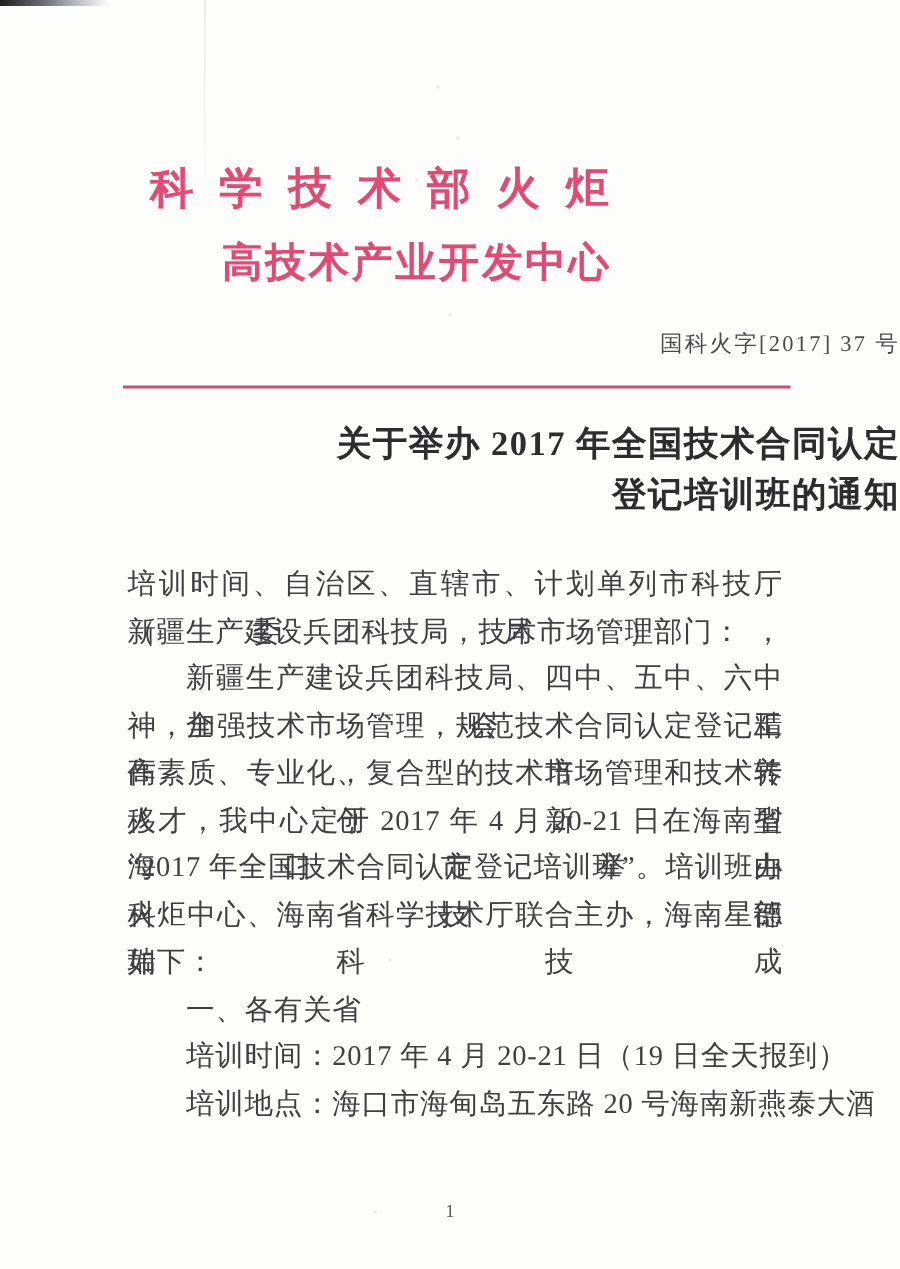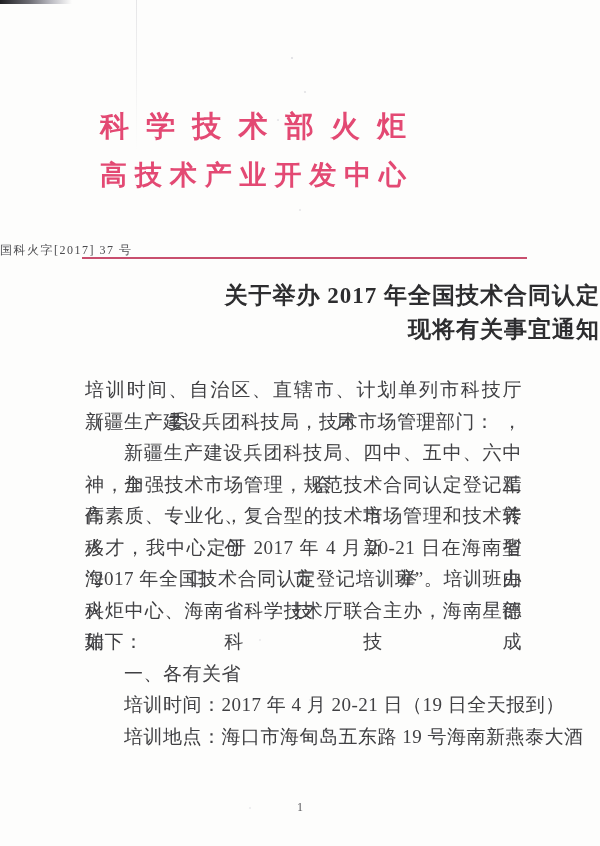--- a/index.html
+++ b/index.html
@@ -48,34 +48,35 @@
     text-align: justify;
     text-align-last: justify;
     margin-bottom: 21px;
   }
   .org-line2 {
     font-size: 27px;
     font-weight: 700;
     line-height: 1;
     text-align: justify;
     text-align-last: justify;
+    margin-left: 48px;
   }
   .doc-type {
     font-size: 47px;
     font-weight: 700;
     margin-left: 24px;
     letter-spacing: 2px;
     line-height: 1;
   }
   .doc-number {
     position: absolute;
-    top: 242px; left: 0;
+    top: 220px; left: 0;
     width: 100%;
-    text-align: left;
-    font-size: 12px;
+    text-align: right;
+    font-size: 15px;
     color: #4b4b4e;
     letter-spacing: 1.5px;
   }
   .red-divider {
     position: absolute;
     top: 257px; left: 82px;
     width: 445px; height: 2px;
     border: none;
   }
   .doc-title {
@@ -133,33 +134,33 @@
       <div class="org-line2">高技术产业开发中心</div>
     </div>
   </div>
 
   <div class="doc-number">国科火字[2017] 37 号</div>
 
   <hr class="red-divider" style="background: rgb(200, 79, 110);">
 
   <div class="doc-title">
     <div>关于举办 2017 年全国技术合同认定</div>
-    <div>现将有关事宜通知</div>
+    <div>登记培训班的通知</div>
   </div>
 
   <div class="body-text">
     <div class="bline justify">培训时间、自治区、直辖市、计划单列市科技厅（委、局），</div>
     <div class="bline">新疆生产建设兵团科技局，技术市场管理部门：</div>
     <div class="bline indent justify">新疆生产建设兵团科技局、四中、五中、六中全会精</div>
     <div class="bline justify">神，加强技术市场管理，规范技术合同认定登记工作，培养</div>
     <div class="bline justify">高素质、专业化、复合型的技术市场管理和技术转移创新型</div>
     <div class="bline justify">人才，我中心定于 2017 年 4 月 20-21 日在海南省海口市举办</div>
     <div class="bline justify">“2017 年全国技术合同认定登记培训班”。培训班由科技部</div>
     <div class="bline justify">火炬中心、海南省科学技术厅联合主办，海南星德瑞科技成</div>
     <div class="bline">如下：</div>
     <div class="bline indent">一、各有关省</div>
     <div class="bline indent">培训时间：2017 年 4 月 20-21 日（19 日全天报到）</div>
-    <div class="bline indent">培训地点：海口市海甸岛五东路 19 号海南新燕泰大酒</div>
+    <div class="bline indent">培训地点：海口市海甸岛五东路 20 号海南新燕泰大酒</div>
   </div>
 
   <div class="page-number">1</div>
 
 </div>
 
 </body></html>

